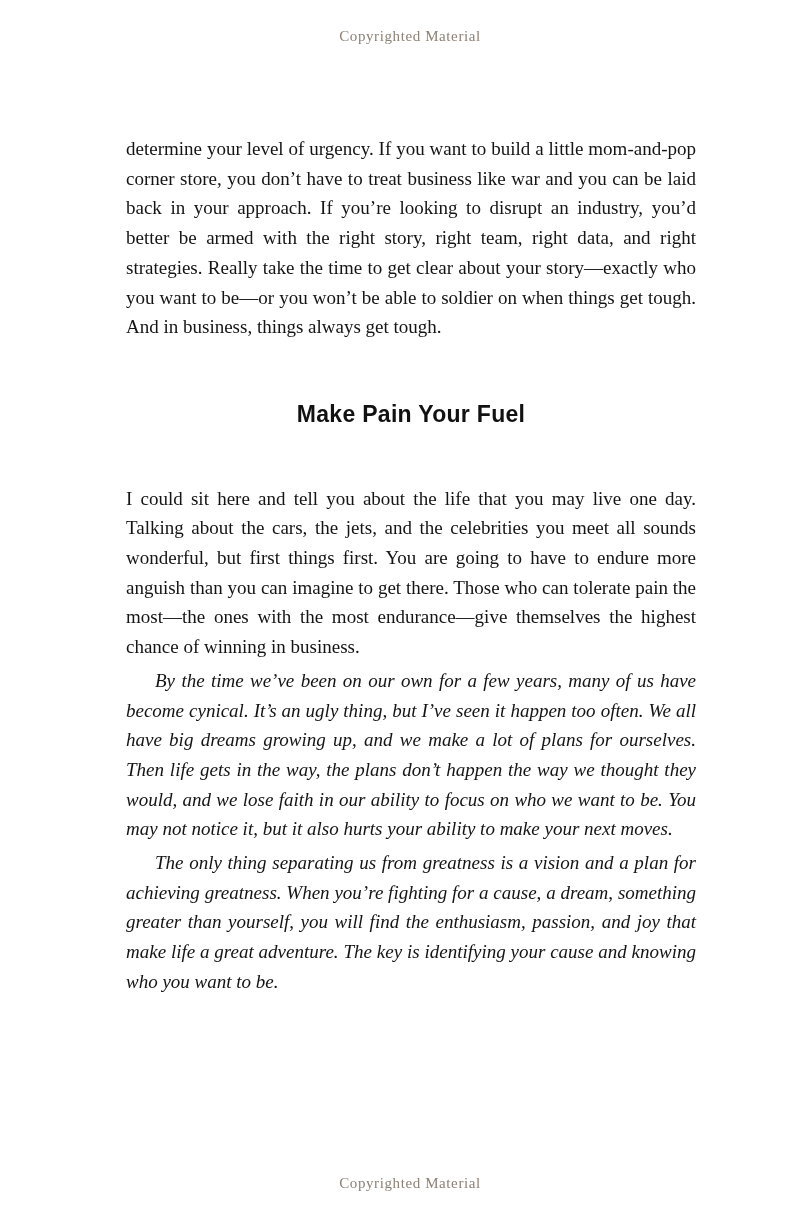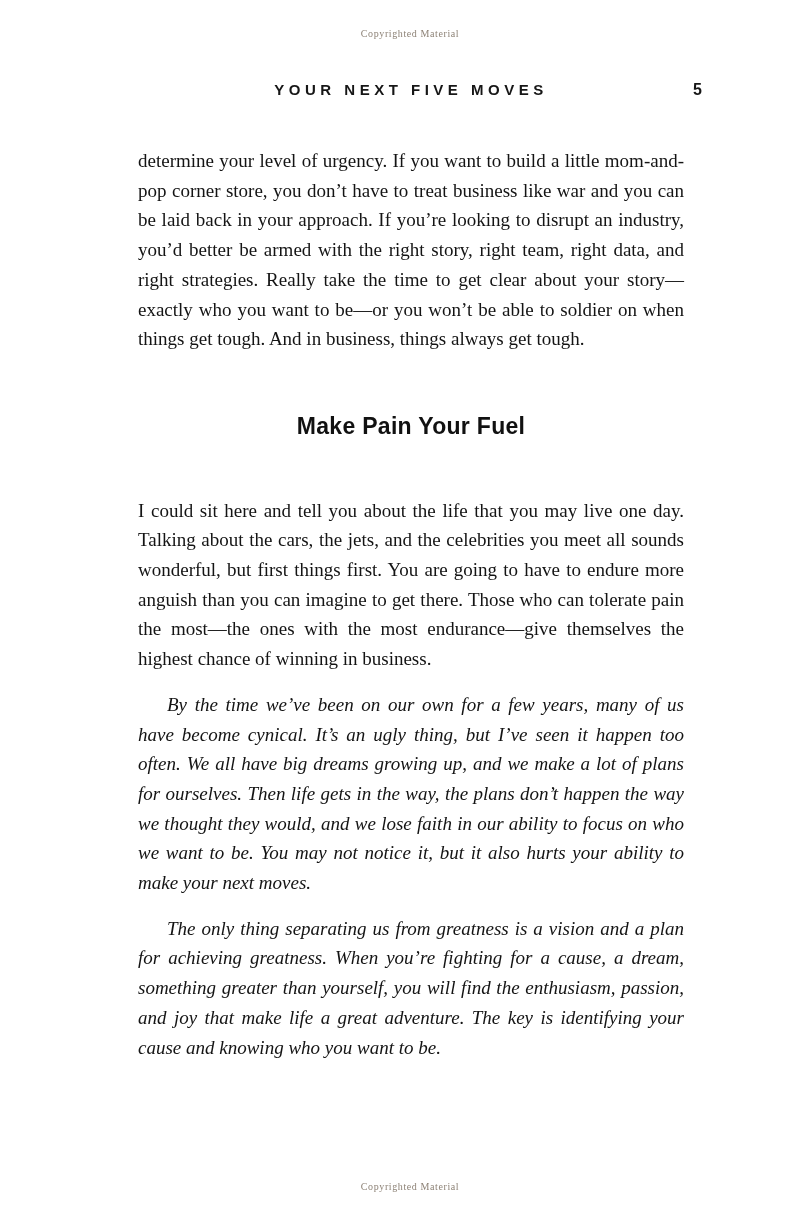--- a/index.html
+++ b/index.html
@@ -13,21 +13,21 @@
     height: 1218px;
     background: #ffffff;
     overflow: hidden;
   }
   .copyright {
     position: absolute;
     left: 0;
     right: 0;
     text-align: center;
     font-family: "Liberation Serif", serif;
-    font-size: 10px;
+    font-size: 15px;
     letter-spacing: 0.6px;
     color: #8d8276;
     padding-left: 20px;
   }
   .copyright.top { top: 28px; }
   .copyright.bottom { bottom: 26px; }
 
   .running-header {
     position: absolute;
     top: 81px;
@@ -59,21 +59,21 @@
     top: 130px;
     left: 122px;
     width: 578px;
     font-family: "Liberation Serif", serif;
     font-size: 19px;
     line-height: 29.7px;
     text-align: justify;
     color: #141414;
   }
   .para {
-    margin: 16px;
+    margin: 4px;
   }
   .para.indent {
     text-indent: 29px;
     font-style: italic;
   }
   .section-heading {
     font-family: "Liberation Sans", sans-serif;
     font-weight: 700;
     font-size: 23px;
     letter-spacing: 0.3px;
@@ -82,24 +82,20 @@
     margin: 58px 0 54px 0;
   }
 </style>
 </head>
 <body>
 
 <div class="page">
 
   <div class="copyright top">Copyrighted Material</div>
 
-  <div class="running-header">
-    <span class="rh-title">YOUR NEXT FIVE MOVES</span>
-    <span class="rh-page">5</span>
-  </div>
 
   <div class="body-text">
 
     <p class="para">determine your level of urgency. If you want to build a little mom-and-pop corner store, you don’t have to treat business like war and you can be laid back in your approach. If you’re looking to disrupt an industry, you’d better be armed with the right story, right team, right data, and right strategies. Really take the time to get clear about your story—exactly who you want to be—or you won’t be able to soldier on when things get tough. And in business, things always get tough.</p>
 
     <h2 class="section-heading">Make Pain Your Fuel</h2>
 
     <p class="para">I could sit here and tell you about the life that you may live one day. Talking about the cars, the jets, and the celebrities you meet all sounds wonderful, but first things first. You are going to have to endure more anguish than you can imagine to get there. Those who can tolerate pain the most—the ones with the most endurance—give themselves the highest chance of winning in business.</p>
 
     <p class="para indent">By the time we’ve been on our own for a few years, many of us have become cynical. It’s an ugly thing, but I’ve seen it happen too often. We all have big dreams growing up, and we make a lot of plans for ourselves. Then life gets in the way, the plans don’t happen the way we thought they would, and we lose faith in our ability to focus on who we want to be. You may not notice it, but it also hurts your ability to make your next moves.</p>

